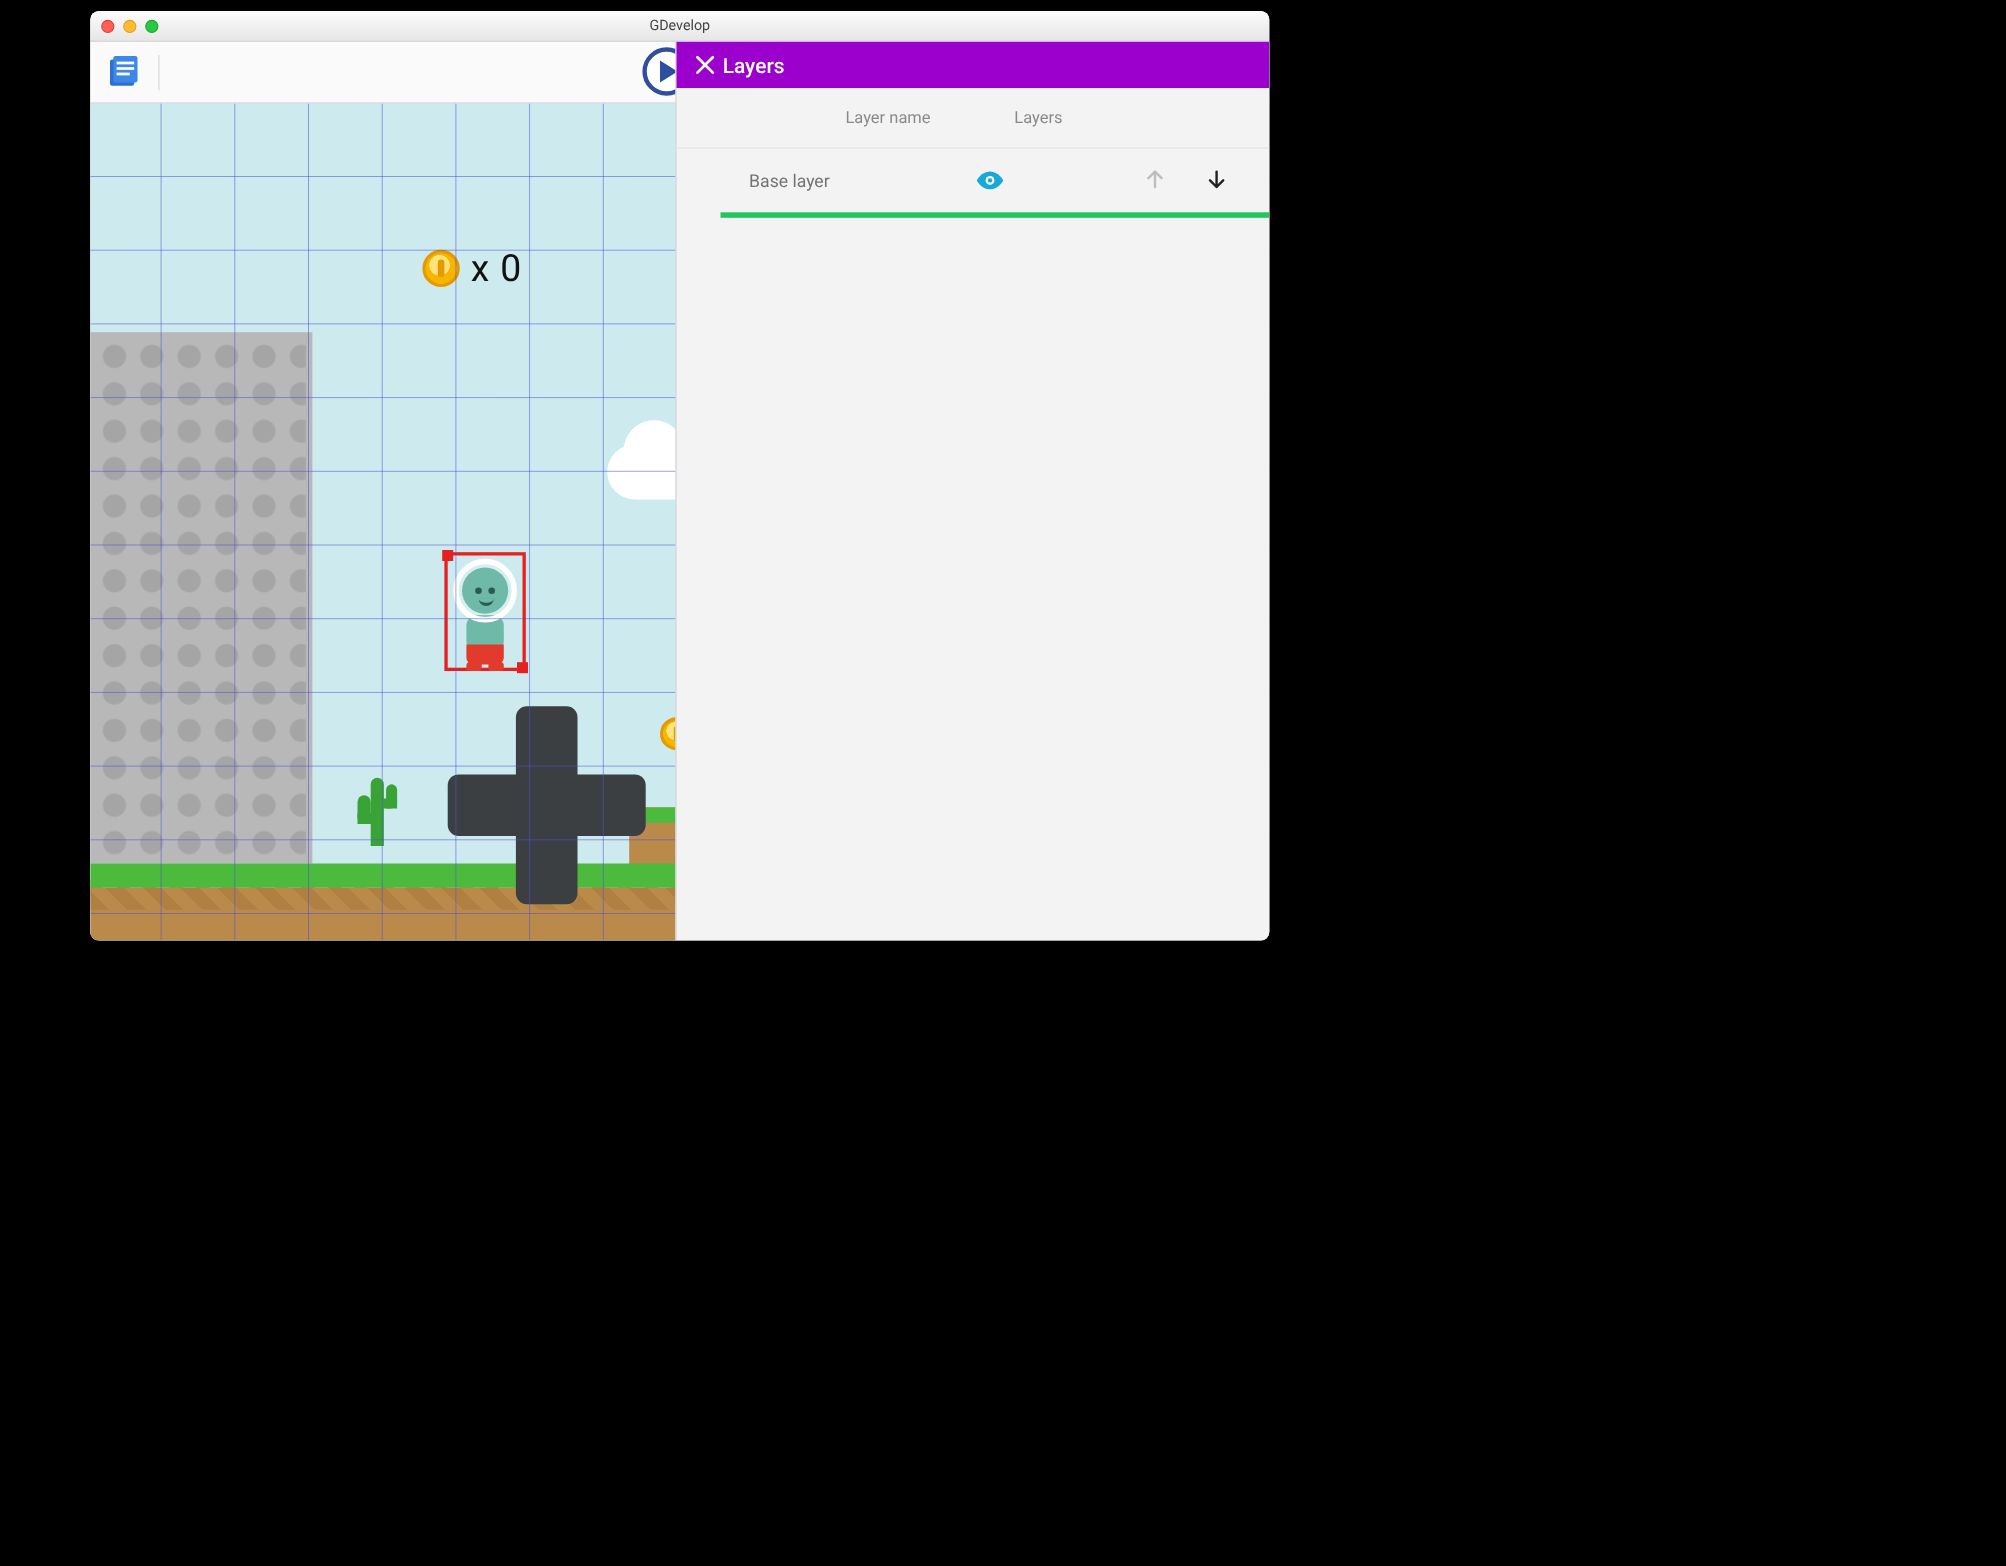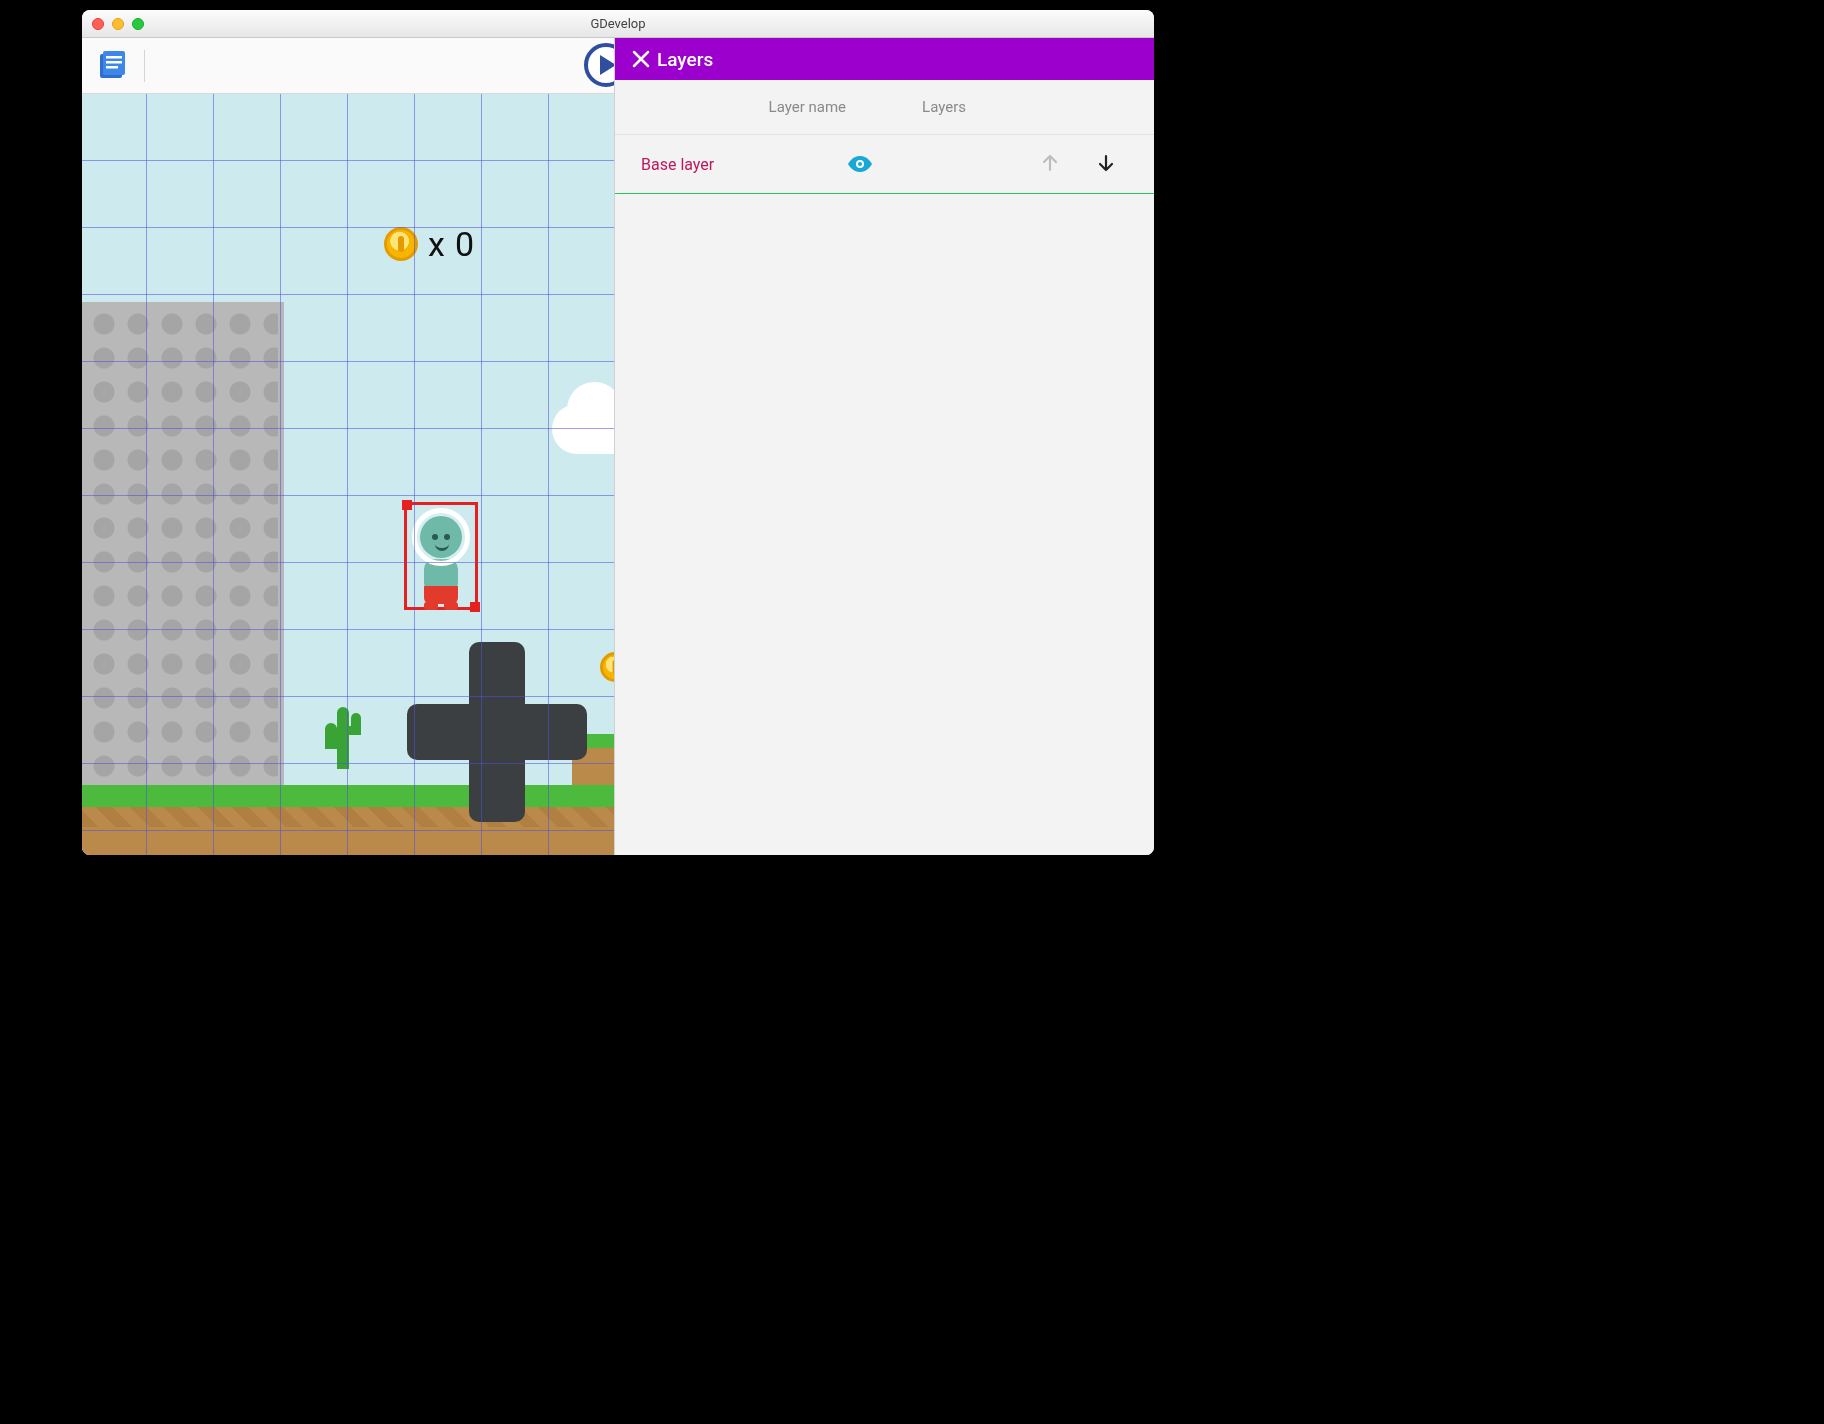--- a/index.html
+++ b/index.html
@@ -192,22 +192,23 @@
   .panel-header .close{ width:24px;height:24px; display:flex;align-items:center;justify-content:center; cursor:pointer;}
   .panel-cols{
     display:flex; padding:18px 26px; font-size:15px; color:#8a8a8a;
     border-bottom:1px solid #e2e2e2;
     text-align:right;
   }
   .col-name{ flex:0 0 205px;}
   .col-vis { flex:0 0 120px;}
   .row{
     display:flex; align-items:center;
-    padding:18px 26px; font-size:16px; color:#be185d;
-    border-bottom:1px solid #22c55e;
+    padding:18px 26px; font-size:16px; color:#737373;
+    border-bottom:5px solid #22c55e;
+    margin-left:40px;
   }
   .row .name{ flex:0 0 205px;}
   .row .vis { flex:0 0 120px; display:flex; align-items:center;}
   .row .actions{ flex:1; display:flex; justify-content:flex-end; gap:34px; padding-right:10px;}
   .eye-icon{ color:#19a9d6; }
   .arrow{ width:22px;height:22px; color:#222; }
   .arrow.disabled{ color:#bdbdbd; }
 
   
   .play-btn{

